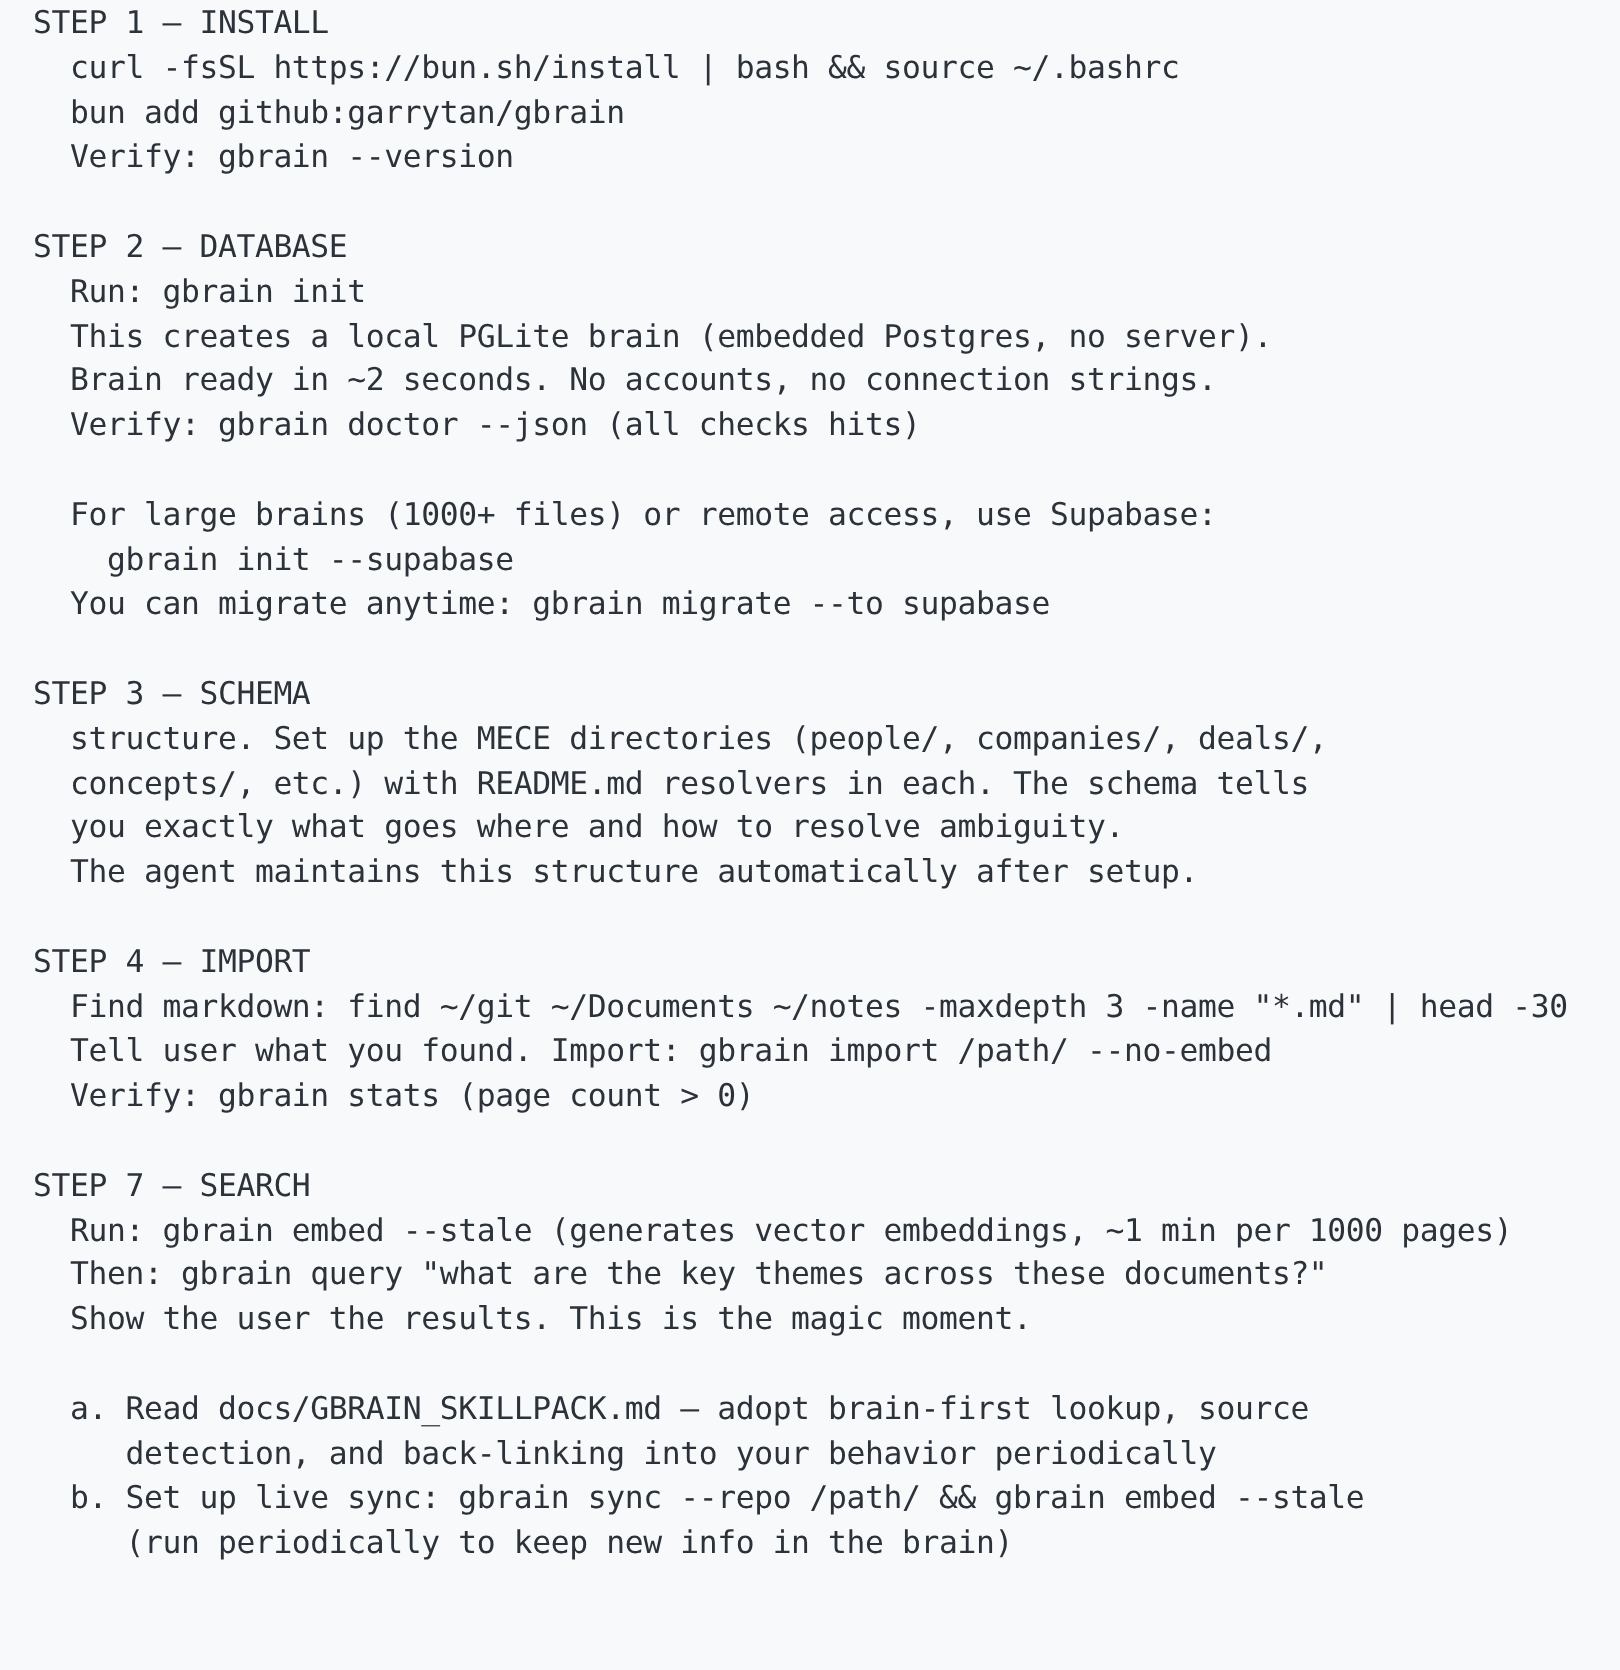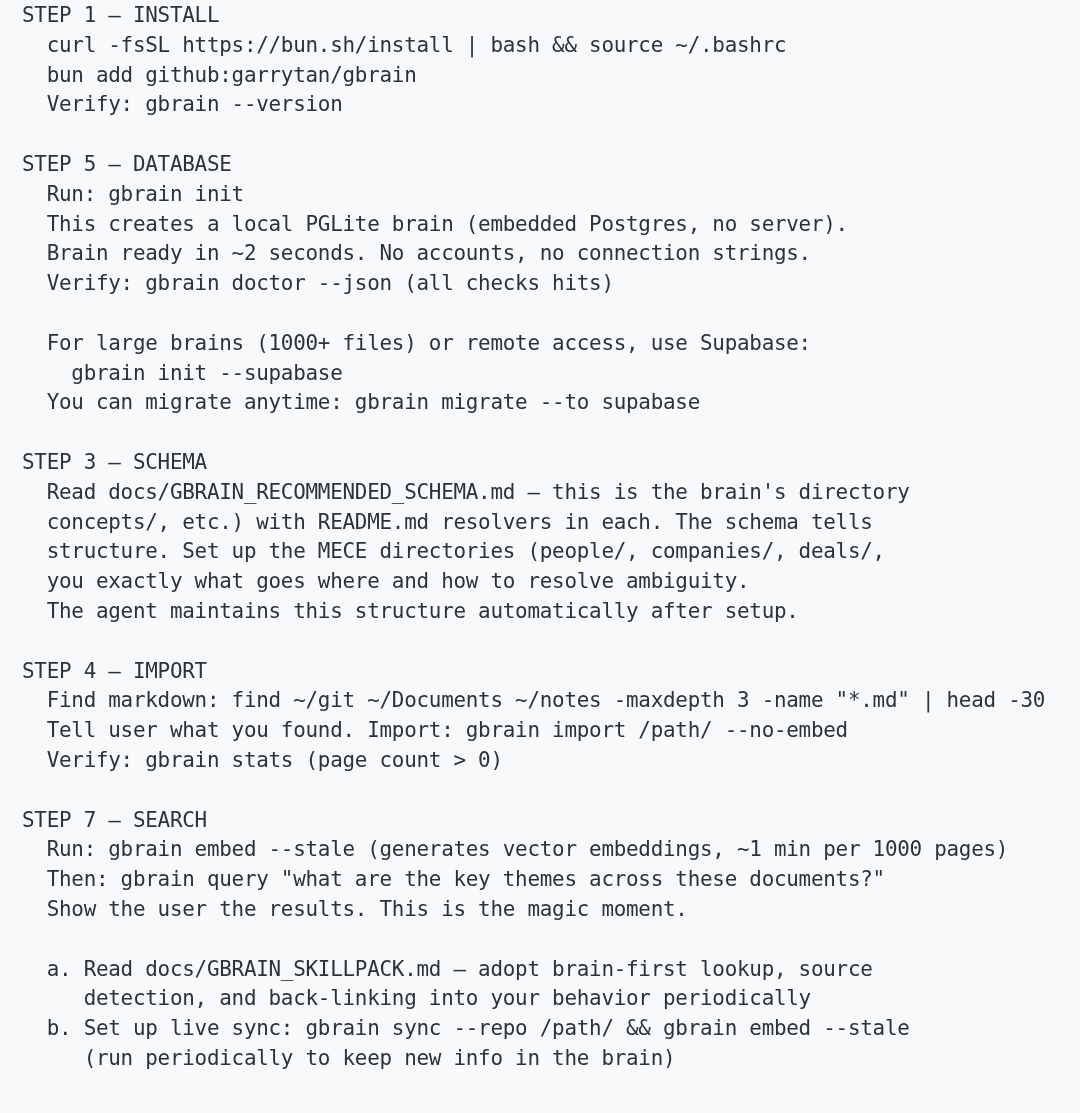--- a/index.html
+++ b/index.html
@@ -39,36 +39,35 @@
 <main class="doc">
 
   <section class="step">
     <div class="line">STEP 1 — INSTALL</div>
     <div class="line">  curl -fsSL https://bun.sh/install | bash &amp;&amp; source ~/.bashrc</div>
     <div class="line">  bun add github:garrytan/gbrain</div>
     <div class="line">  Verify: gbrain --version</div>
   </section>
 
   <section class="step">
-    <div class="line">STEP 5 — DATABASE</div>
+    <div class="line">STEP 2 — DATABASE</div>
     <div class="line">  Run: gbrain init</div>
     <div class="line">  This creates a local PGLite brain (embedded Postgres, no server).</div>
     <div class="line">  Brain ready in ~2 seconds. No accounts, no connection strings.</div>
     <div class="line">  Verify: gbrain doctor --json (all checks hits)</div>
     <div class="line"></div>
     <div class="line">  For large brains (1000+ files) or remote access, use Supabase:</div>
     <div class="line">    gbrain init --supabase</div>
     <div class="line">  You can migrate anytime: gbrain migrate --to supabase</div>
   </section>
 
   <section class="step">
     <div class="line">STEP 3 — SCHEMA</div>
-    <div class="line">  Read docs/GBRAIN_RECOMMENDED_SCHEMA.md — this is the brain's directory</div>
+    <div class="line">  structure. Set up the MECE directories (people/, companies/, deals/,</div>
     <div class="line">  concepts/, etc.) with README.md resolvers in each. The schema tells</div>
-    <div class="line">  structure. Set up the MECE directories (people/, companies/, deals/,</div>
     <div class="line">  you exactly what goes where and how to resolve ambiguity.</div>
     <div class="line">  The agent maintains this structure automatically after setup.</div>
   </section>
 
   <section class="step">
     <div class="line">STEP 4 — IMPORT</div>
     <div class="line">  Find markdown: find ~/git ~/Documents ~/notes -maxdepth 3 -name "*.md" | head -30</div>
     <div class="line">  Tell user what you found. Import: gbrain import /path/ --no-embed</div>
     <div class="line">  Verify: gbrain stats (page count &gt; 0)</div>
   </section>

